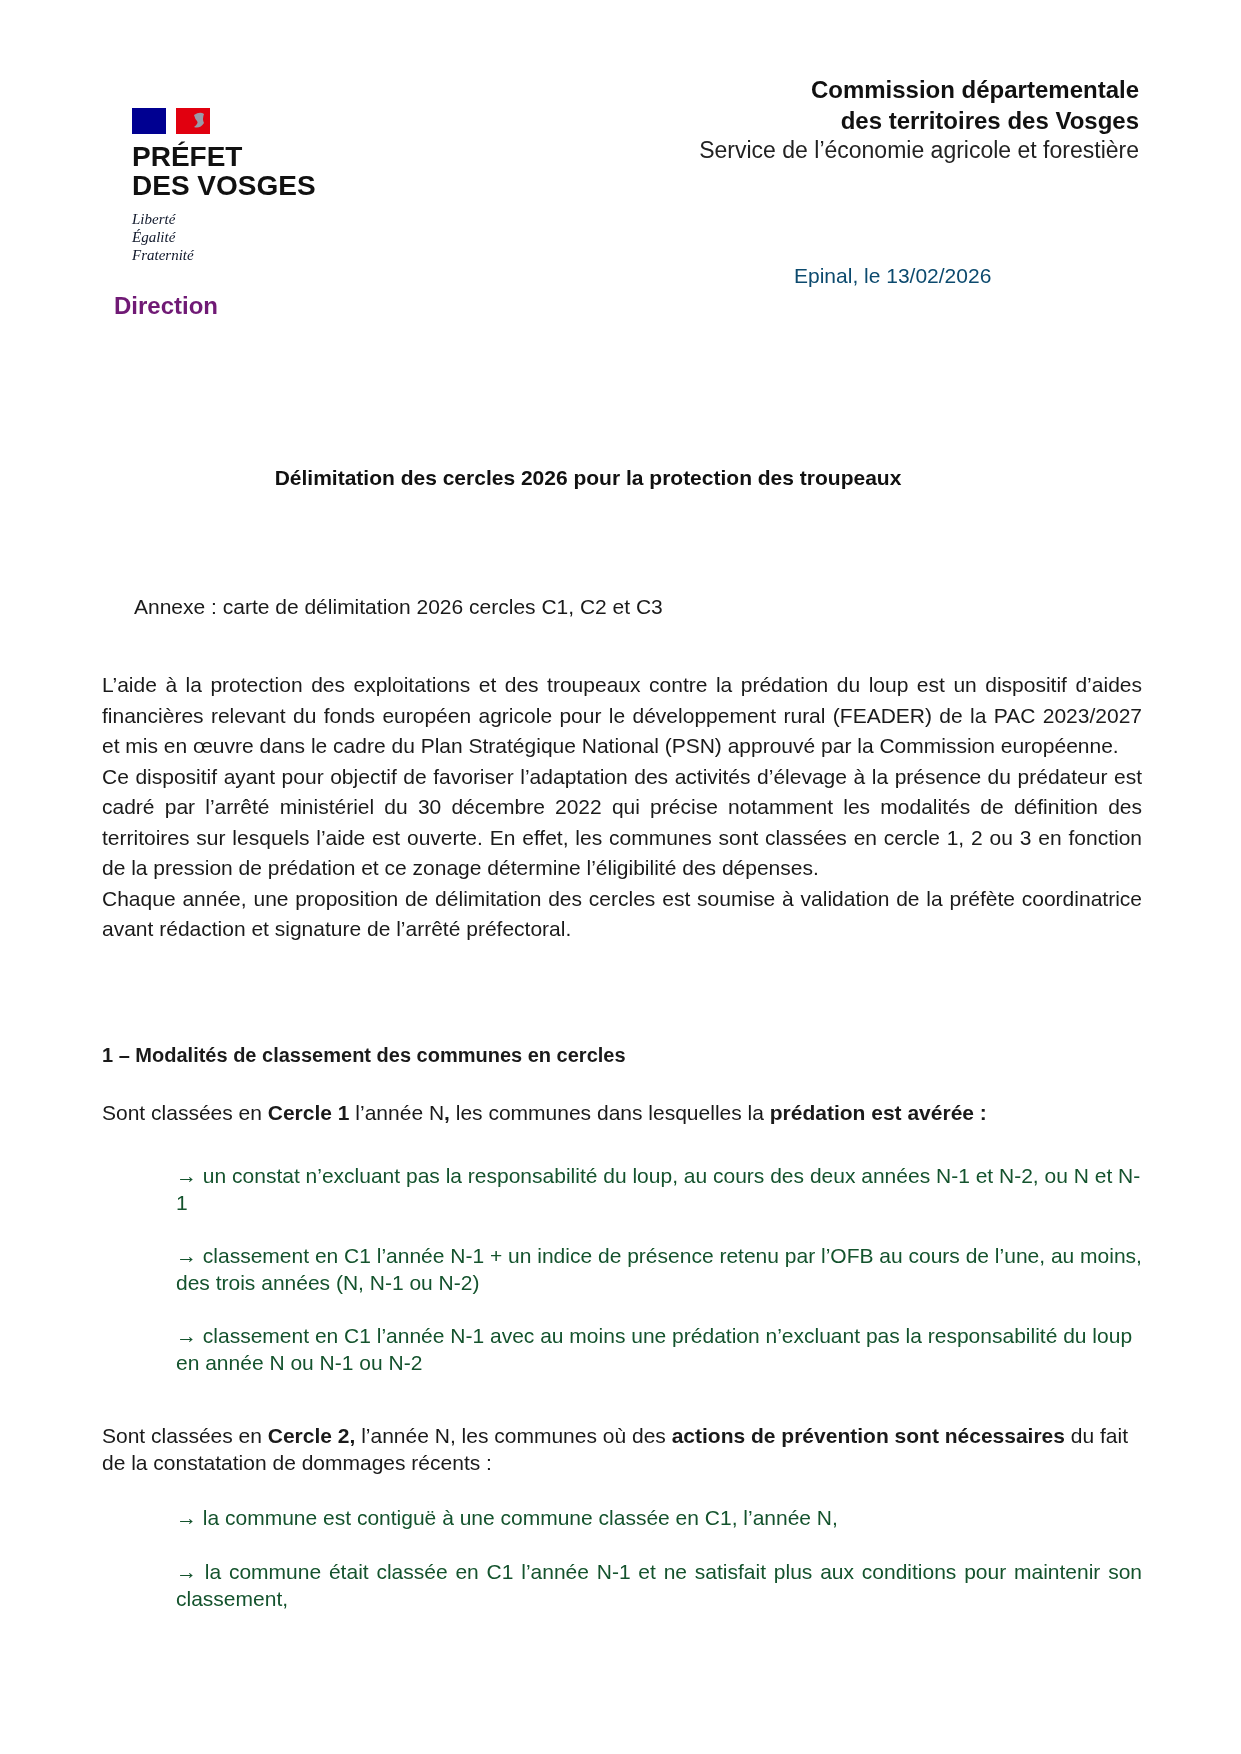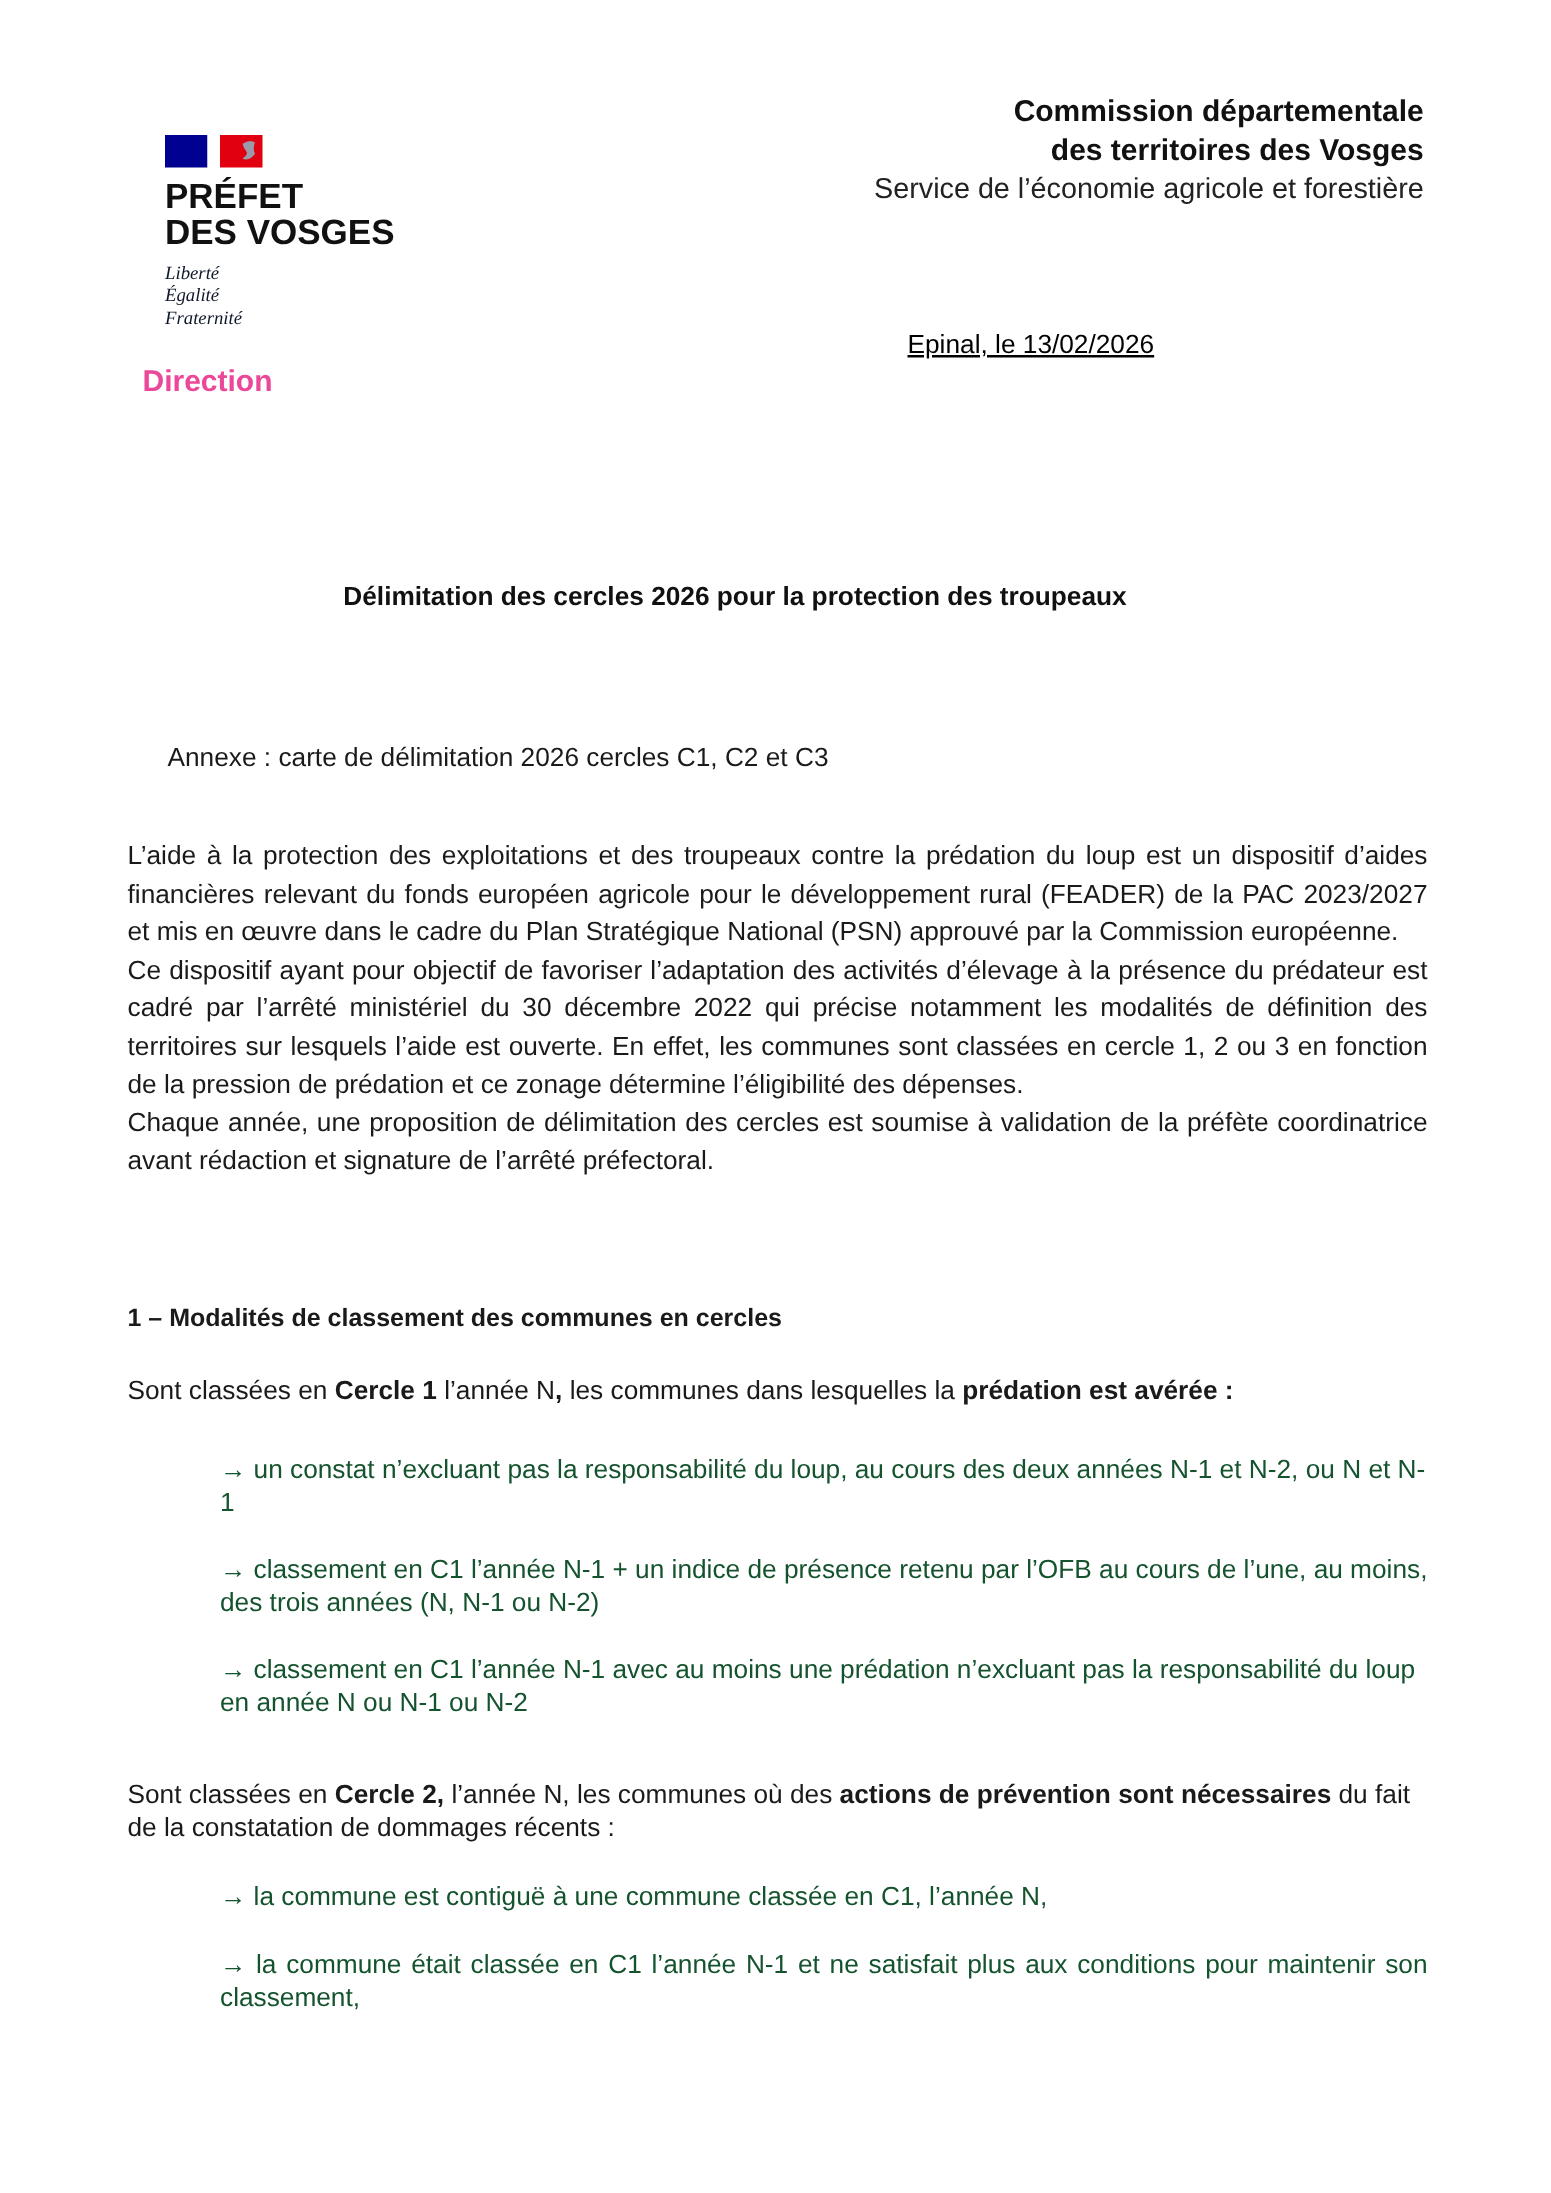--- a/index.html
+++ b/index.html
@@ -10,27 +10,27 @@
   
   .logo { left: 132px; top: 108px; width: 300px; }
   .flag { display: flex; width: 78px; height: 26px; }
   .flag .blue { width: 34px; height: 26px; background: #000091; }
   .flag .gap { width: 10px; height: 26px; background: #ffffff; position: relative; }
   .flag .red { width: 34px; height: 26px; background: #e1000f; }
   .flag-mark { position: absolute; left: 26px; top: 3px; width: 20px; height: 20px; }
   .pref { font-weight: bold; font-size: 28px; line-height: 29px; margin-top: 8px; letter-spacing: 0px; color: #111; }
   .motto { font-family: "Liberation Serif", "DejaVu Serif", serif; font-style: italic; font-size: 15px; line-height: 18px; margin-top: 10px; color: #0f172a; }
 
-  .direction-label { left: 114px; top: 292px; font-size: 24px; font-weight: bold; color: #ec4899; }
+  .direction-label { left: 114px; top: 292px; font-size: 24px; font-weight: bold; color: #701a75; }
 
   .header-right { right: 102px; top: 74px; text-align: right; }
   .header-right .l1, .header-right .l2 { font-weight: bold; font-size: 24px; line-height: 31px; color: #111; }
   .header-right .l3 { font-size: 23px; line-height: 28px; color: #222; }
 
-  .date { left: 726px; top: 264px; font-size: 21px; color: #000000; text-decoration: underline; }
+  .date { left: 794px; top: 264px; font-size: 21px; color: #0c4a6e; }
 
   .doc-title { left: 0; width: 1176px; top: 466px; text-align: center; font-weight: bold; font-size: 21px; color: #111; }
 
   .body-text { left: 102px; width: 1040px; font-size: 21px; line-height: 30.5px; color: #1a1a1a; }
   .justify { text-align: justify; margin-top: 20px; }
   .annex { top: 592px; margin-left: 32px; }
   .para { top: 650px; }
   .para p { margin: 0; }
   .section-title { top: 1040px; font-weight: bold; font-size: 20px; }
   .intro1 { top: 1098px; }

